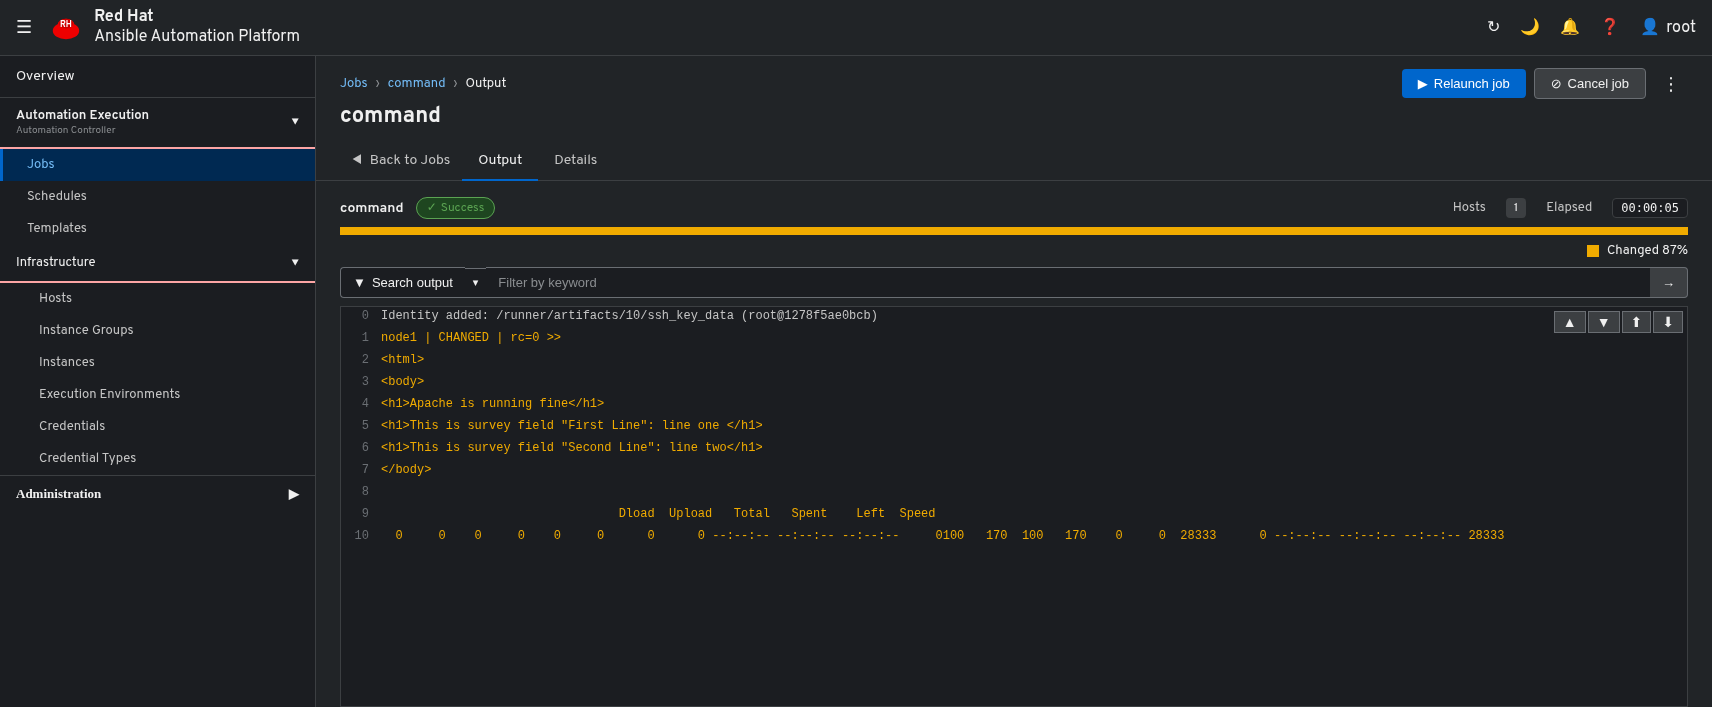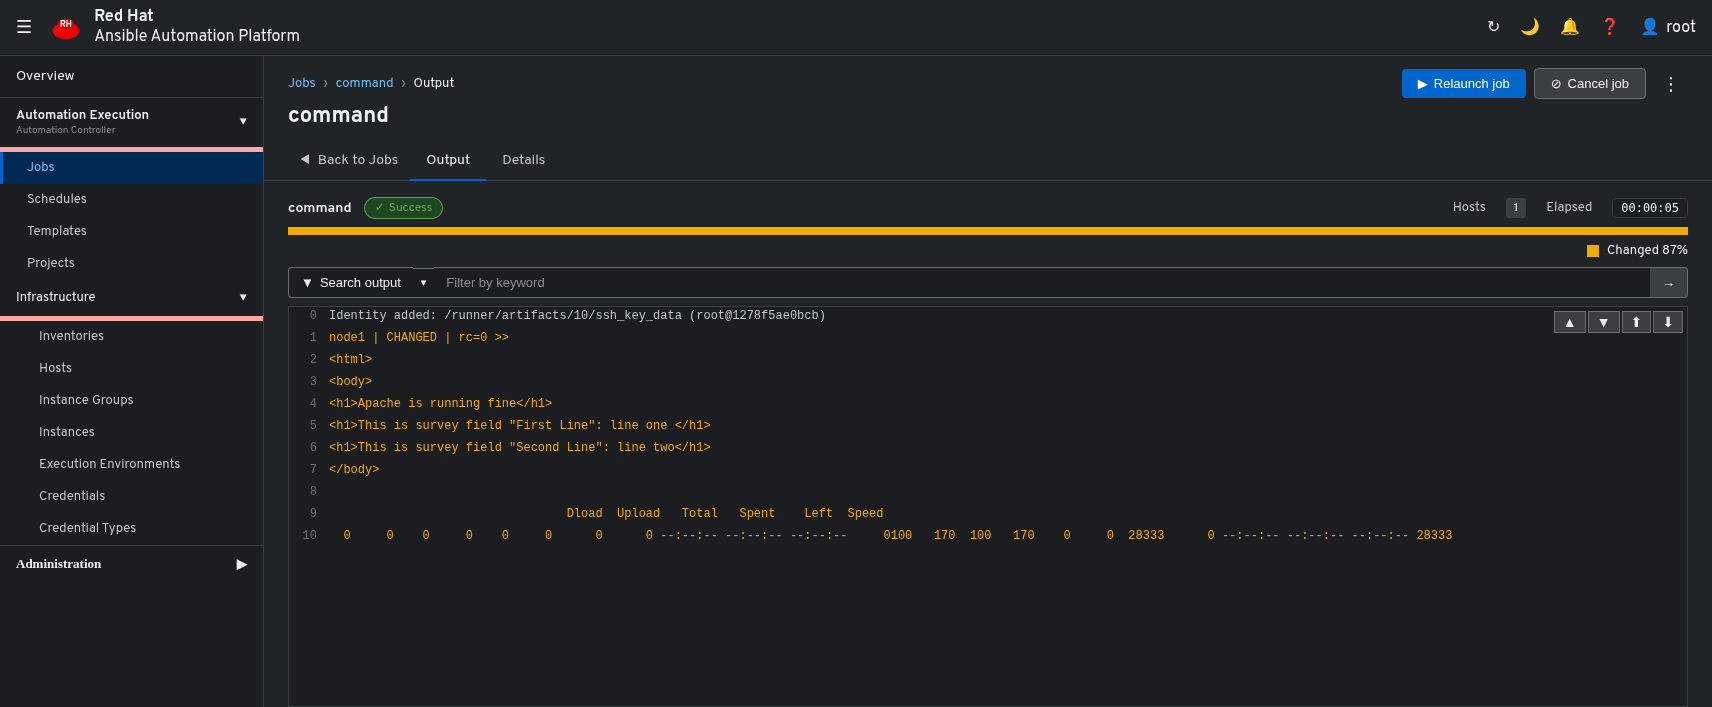--- a/index.html
+++ b/index.html
@@ -16,31 +16,31 @@
     .topnav-logo-text .brand { font-weight: 700; }
     .topnav-right { margin-left: auto; display: flex; align-items: center; gap: 20px; color: #f0f0f0; }
     .topnav-right span { cursor: pointer; font-size: 16px; }
     .topnav-user { display: flex; align-items: center; gap: 6px; cursor: pointer; }
 
     
     .main-layout { display: flex; flex: 1; overflow: hidden; }
 
     
     .sidebar {
-      width: 264px; background: #1b1d21; flex-shrink: 0; overflow-y: auto; border-right: 1px solid #3c3f42;
+      width: 316px; background: #1b1d21; flex-shrink: 0; overflow-y: auto; border-right: 1px solid #3c3f42;
       display: flex; flex-direction: column;
     }
     .sidebar-overview {
       padding: 12px 16px; font-size: 14px; color: #f0f0f0; cursor: pointer;
       border-bottom: 1px solid #3c3f42;
     }
     .sidebar-group-header {
       display: flex; align-items: center; justify-content: space-between;
       padding: 10px 16px; font-size: 13px; color: #f0f0f0; cursor: pointer;
-      border-bottom: 5px solid #fca5a5;
+      border-bottom: 2px solid #fca5a5;
     }
     .sidebar-group-header .chevron { font-size: 10px; }
     .sidebar-item {
       padding: 8px 16px 8px 24px; font-size: 13px; color: #c5c5c5; cursor: pointer;
       border-left: 3px solid transparent;
     }
     .sidebar-item.active {
       border-left: 3px solid #06c; background: #002952; color: #73bcf7;
     }
     .sidebar-item-indent { padding-left: 36px; }
@@ -205,28 +205,26 @@
       <div>
         <div style="font-size:13px;font-weight:600;">Automation Execution</div>
         <div style="font-size:10px;color:#8a8d90;">Automation Controller</div>
       </div>
       <span class="chevron">▼</span>
     </div>
 
     <div class="sidebar-item active">Jobs</div>
     <div class="sidebar-item">Schedules</div>
     <div class="sidebar-item">Templates</div>
-    <div class="sidebar-item">Projects</div>
 
     <div class="sidebar-group-header">
       <span>Infrastructure</span>
       <span class="chevron">▼</span>
     </div>
 
-    <div class="sidebar-item sidebar-item-indent">Inventories</div>
     <div class="sidebar-item sidebar-item-indent">Hosts</div>
     <div class="sidebar-item sidebar-item-indent">Instance Groups</div>
     <div class="sidebar-item sidebar-item-indent">Instances</div>
     <div class="sidebar-item sidebar-item-indent">Execution Environments</div>
     <div class="sidebar-item sidebar-item-indent">Credentials</div>
     <div class="sidebar-item sidebar-item-indent">Credential Types</div>
 
     <div class="sidebar-section-label">
       <span>Administration</span>
       <span>▶</span>

